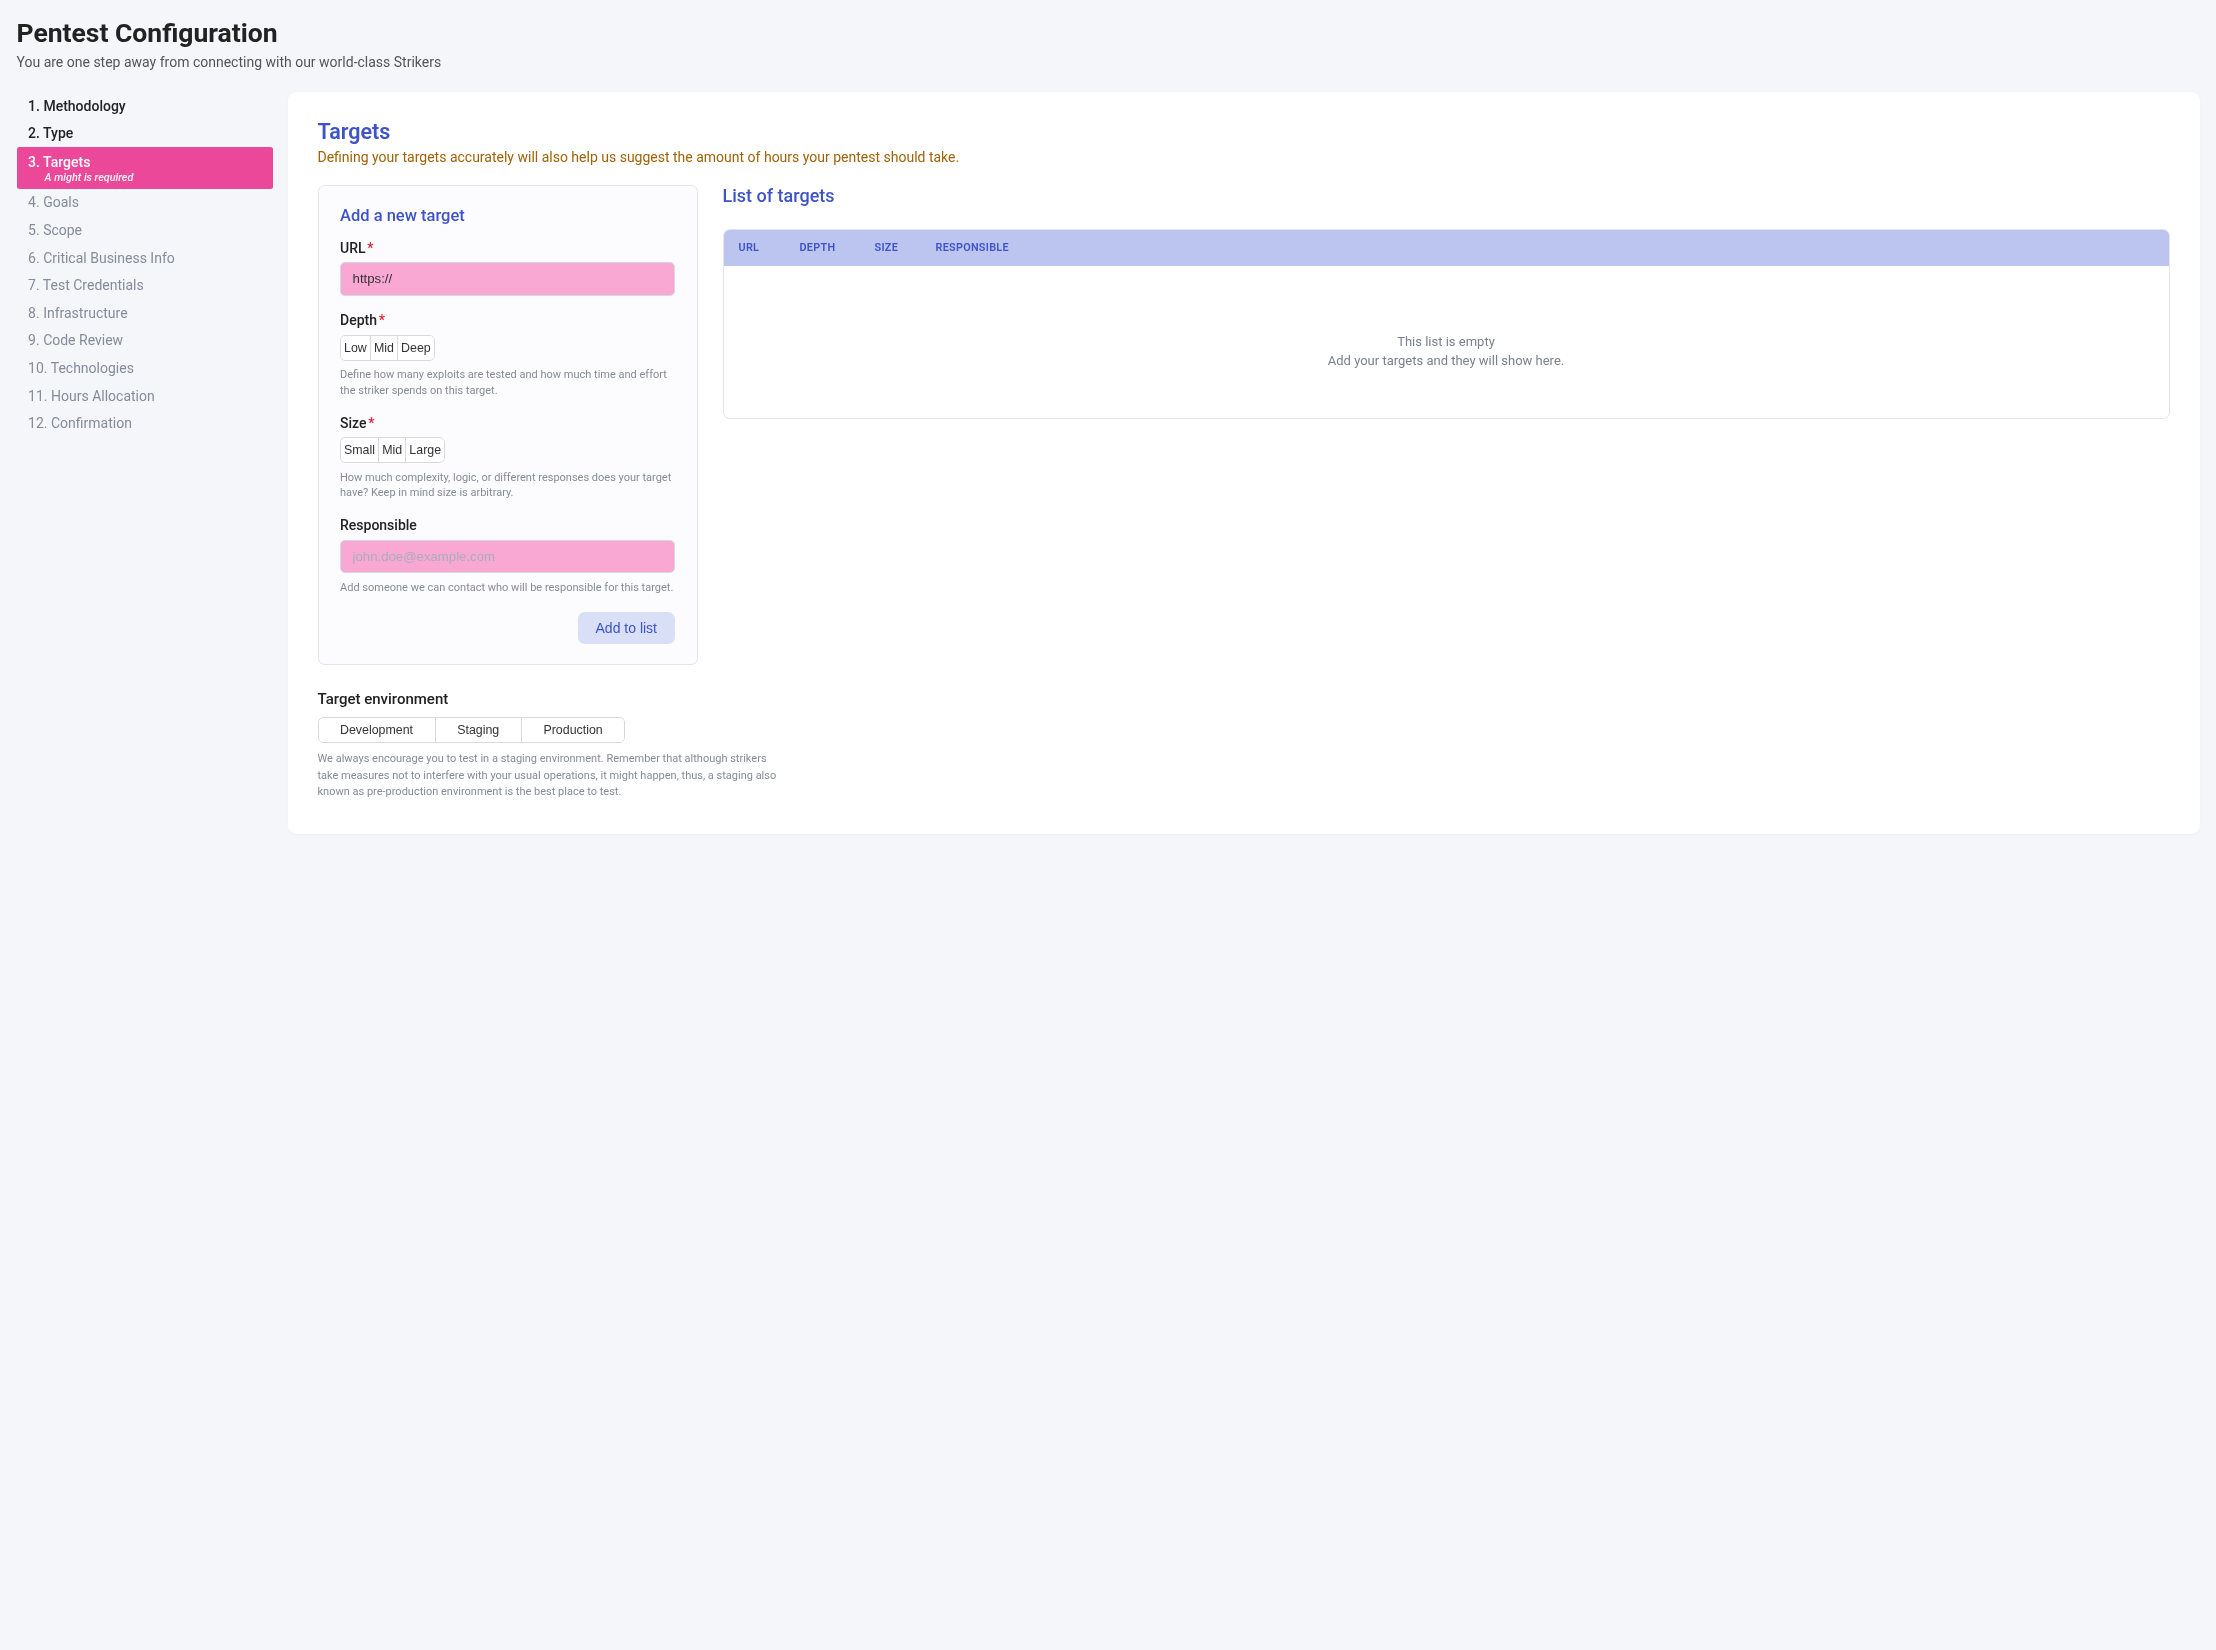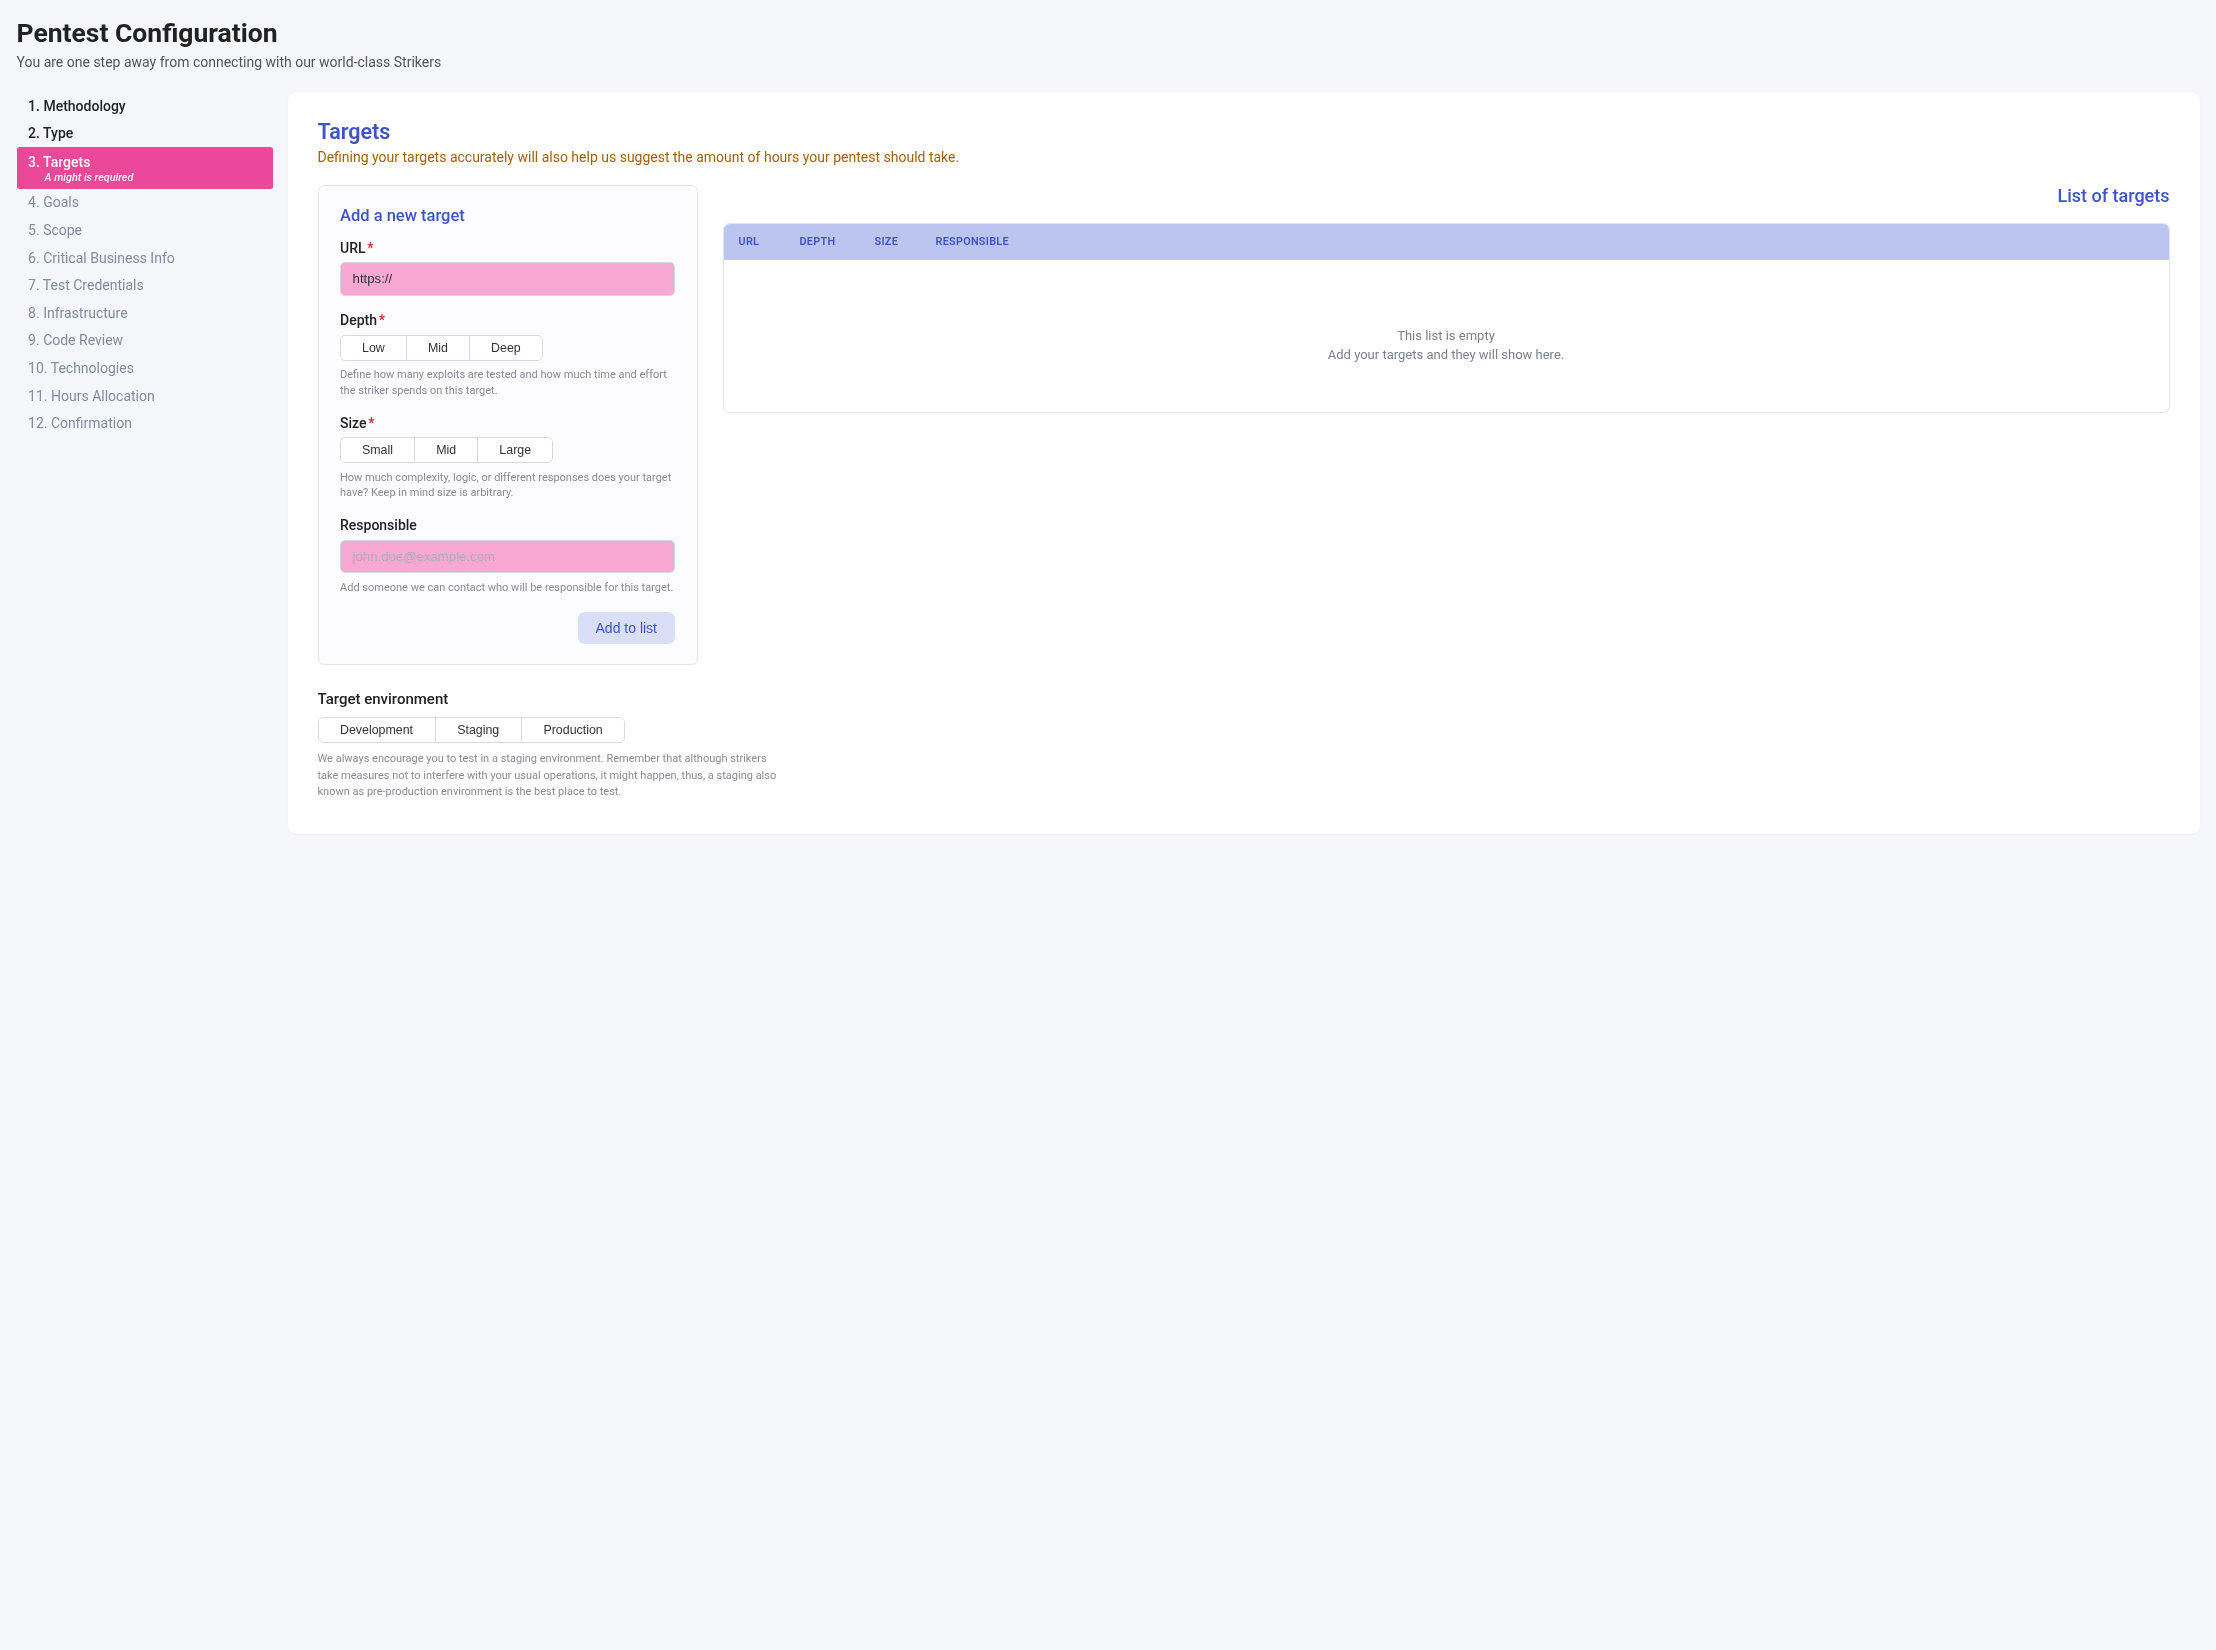--- a/index.html
+++ b/index.html
@@ -112,21 +112,21 @@
   }
   .text-input::placeholder { color: #a8adba; }
   .seg-group {
     display: inline-flex;
     border-radius: 5px;
     overflow: hidden;
   }
   .seg-btn {
     background: #fff;
     border: 0.8px solid #d6d9e4;
-    padding: 5px 21px;
+    padding: 5px 3px;
     font-size: 12.4px;
     color: #333;
     cursor: pointer;
     margin-left: -0.8px;
   }
   .seg-btn:first-child {
     margin-left: 0;
     border-top-left-radius: 5px;
     border-bottom-left-radius: 5px;
   }
@@ -148,22 +148,21 @@
     border-radius: 6.6px;
     padding: 8.3px 18px;
     font-size: 14px;
     cursor: pointer;
   }
   .list-side { flex: 1; }
   .list-title {
     font-size: 18px;
     color: #3f53c8;
     font-weight: 500;
-    margin-bottom: 17px;
-    text-align: right;
+    margin-bottom: 23px;
   }
   .list-box {
     border: 0.8px solid #e3e5ee;
     border-radius: 6.6px;
     overflow: hidden;
     background: #fff;
     min-height: 190px;
   }
   .list-header {
     background: #bcc5ef;

